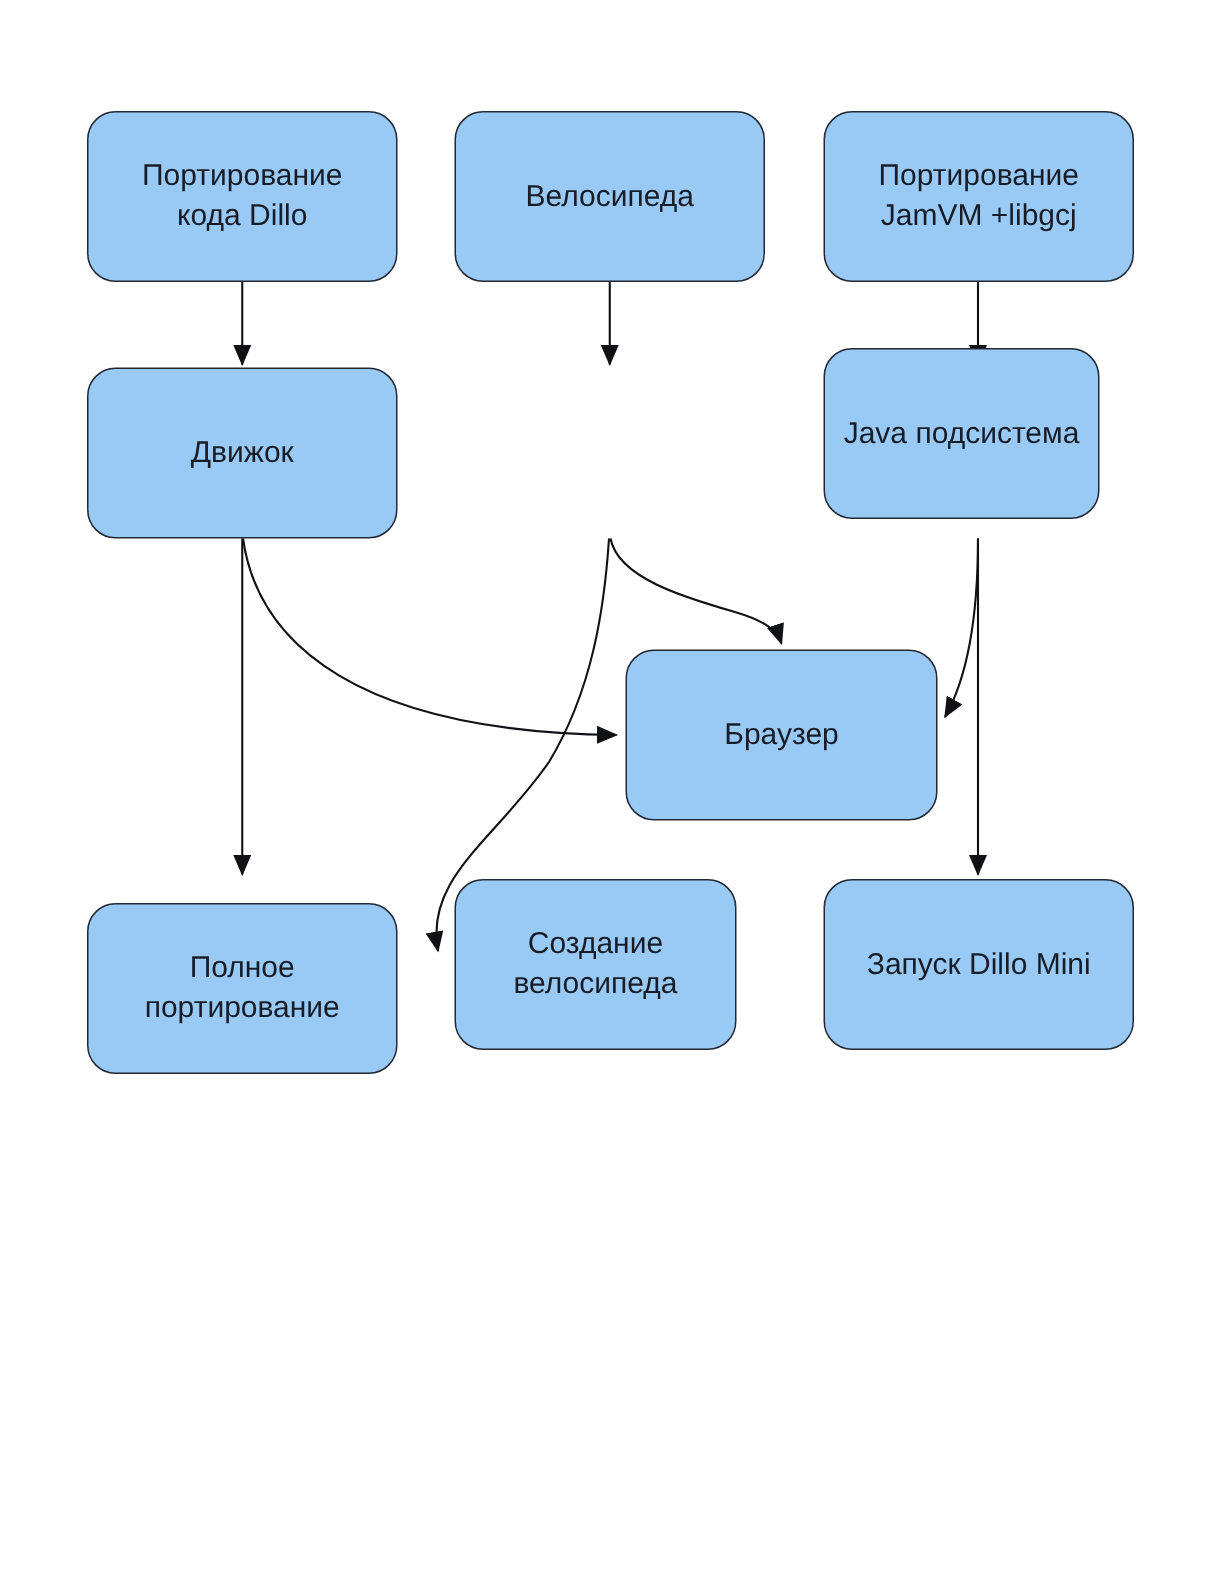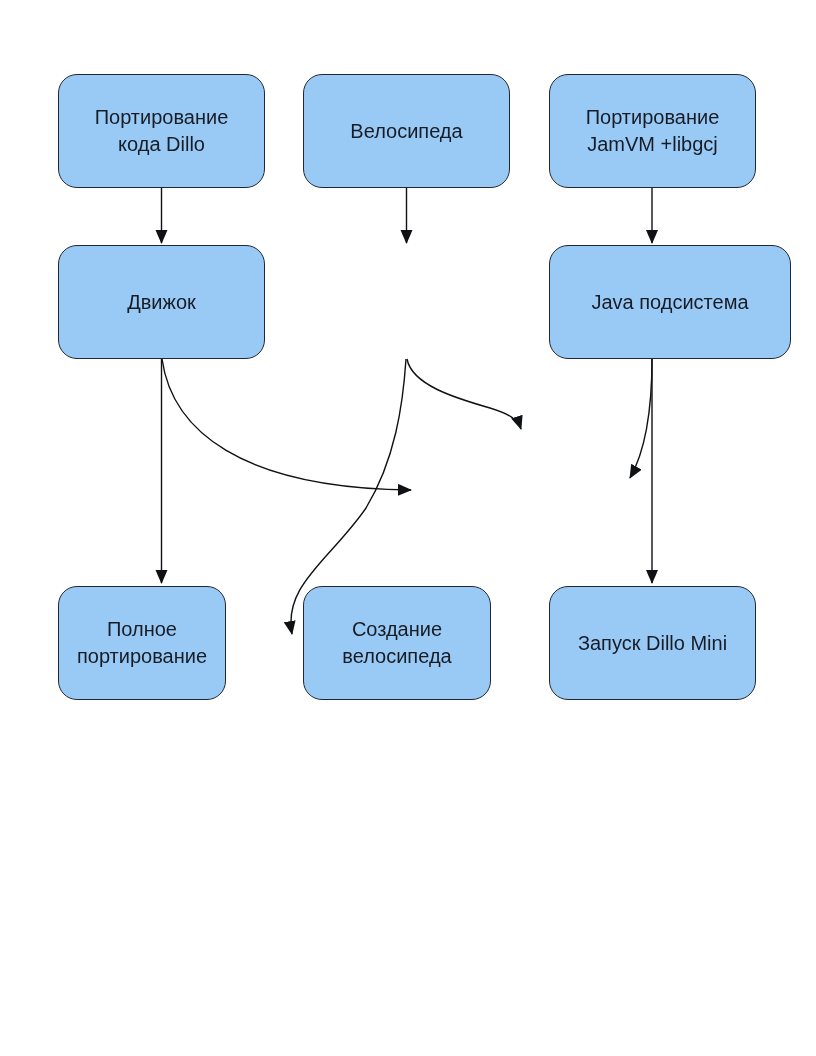--- a/index.html
+++ b/index.html
@@ -75,26 +75,29 @@
   <div class="node" style="left:549px; top:74px; width:207px; height:114px">
     <span class="label">Портирование
 JamVM +libgcj</span>
   </div>
 
   <div class="node" style="left:58px; top:245px; width:207px; height:114px">
     <span class="label">Движок</span>
   </div>
 
 
-  <div class="node" style="left:549px; top:245px; width:242px; height:114px">
+  <div class="node" style="left:549px; top:232px; width:184px; height:114px">
     <span class="label">Java подсистема</span>
   </div>
 
+  <div class="node" style="left:417px; top:433px; width:208px; height:114px">
+    <span class="label">Браузер</span>
+  </div>
 
-  <div class="node" style="left:58px; top:586px; width:168px; height:114px">
+  <div class="node" style="left:58px; top:602px; width:207px; height:114px">
     <span class="label">Полное
 портирование</span>
   </div>
 
   <div class="node" style="left:303px; top:586px; width:188px; height:114px">
     <span class="label">Создание
 велосипеда</span>
   </div>
 
   <div class="node" style="left:549px; top:586px; width:207px; height:114px">

